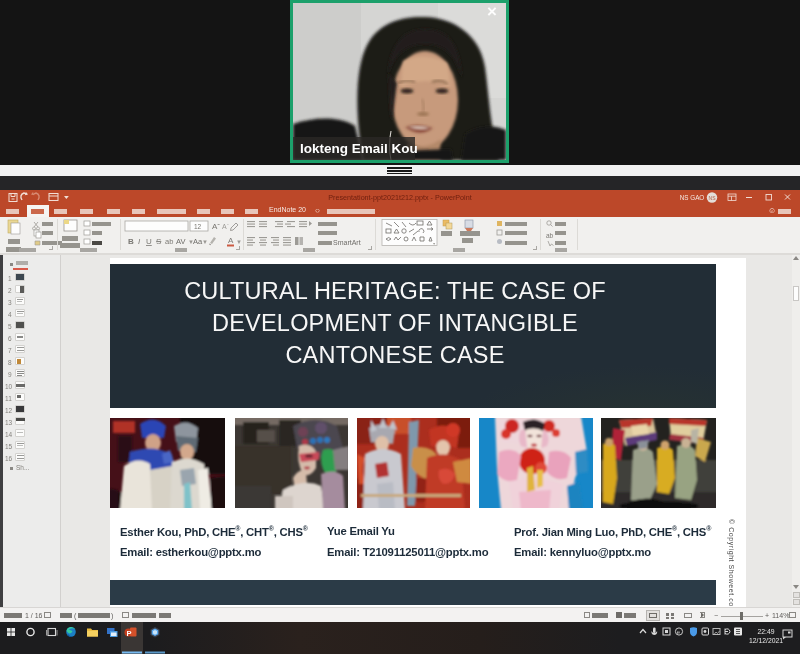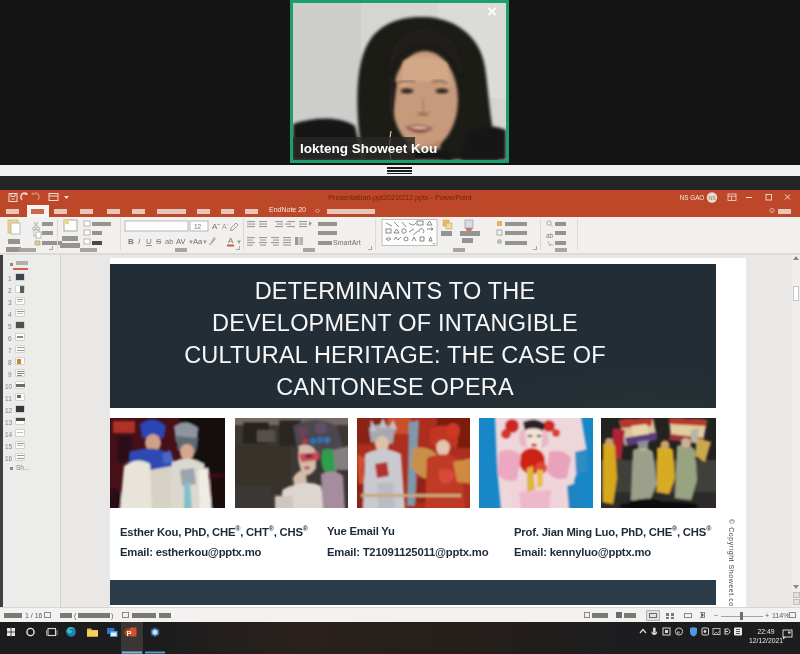--- a/index.html
+++ b/index.html
@@ -105,21 +105,21 @@
         <path d="M 115,124 q 12,-2 22,1 q -10,3 -22,-1 Z" fill="#e6dbd0" filter="url(#vb)"></path>
 
         <path d="M 114,140 q 18,8 34,-4 l -2,21 l -30,0 Z" fill="#b58a6a" filter="url(#vb)"></path>
 
         <path d="M 0,157 L 0,121 C 22,114 46,113 62,123 L 70,157 Z" fill="#161412" filter="url(#vb)"></path>
         <path d="M 213,157 L 213,127 C 199,121 184,123 172,131 L 168,157 Z" fill="#161412" filter="url(#vb)"></path>
         <path d="M 98,148 L 158,146 L 160,157 L 96,157 Z" fill="#191715" filter="url(#vb)"></path>
 
         <path d="M 98,128 q -3,15 0,29" stroke="#d8d5d0" stroke-width="1.1" fill="none"></path>
       </svg>
-      <div id="namelabel">Iokteng Showeet Kou</div>
+      <div id="namelabel">Iokteng Email Kou</div>
       <div id="vclose">×</div>
     </div>
   </div>
 
   <div id="gripband">
       <div id="grip"></div>
     </div>
   <div id="darkband"></div>
 
   <div id="titlebar">
@@ -409,24 +409,23 @@
           <div style="position:absolute;left:1px;top:1px;width:7px;height:1px;background:#9a9a98"></div>
           <div style="position:absolute;left:1px;top:3.5px;width:7px;height:1px;background:#9a9a98"></div>
         </div>
 
       <div style="position:absolute;left:7px;top:212px;width:3px;height:3px;background:#8a8884"></div>
       <div class="thn" style="left:13px;top:209px">Sh...</div>
     </div>
     <div id="slide">
       <div id="shead">
         <div id="stitle">
-          <div class="t">DETERMINANTS TO THE</div>
+          <div class="t">CULTURAL HERITAGE: THE CASE OF</div>
           <div class="t">DEVELOPMENT OF INTANGIBLE</div>
-          <div class="t">CULTURAL HERITAGE: THE CASE OF</div>
-          <div class="t">CANTONESE OPERA</div>
+          <div class="t">CANTONESE CASE</div>
         </div>
       </div>
       <div id="sfoot"></div>
 
       <svg class="photo" style="left:0px" width="115" height="90" viewBox="0 0 115 90" preserveAspectRatio="none">
         <defs>
             <filter id="pb1" x="-20%" y="-20%" width="140%" height="140%">
               <feGaussianBlur stdDeviation="1.3"></feGaussianBlur>
             </filter>
           </defs>

